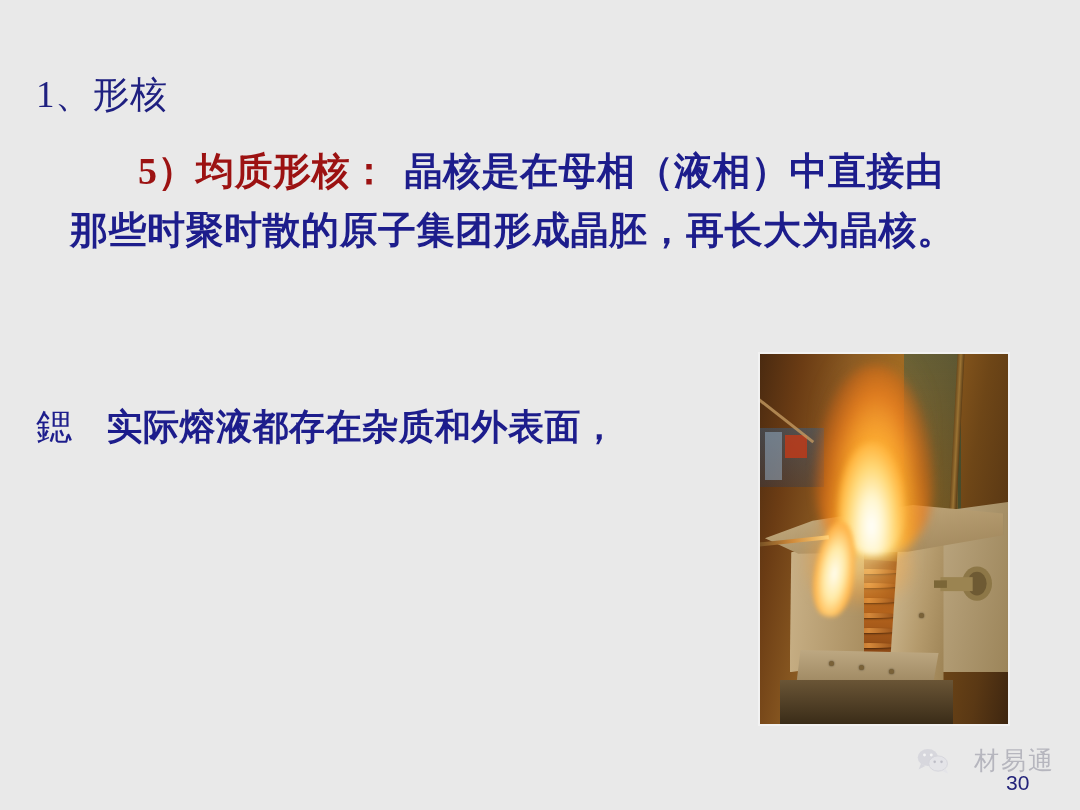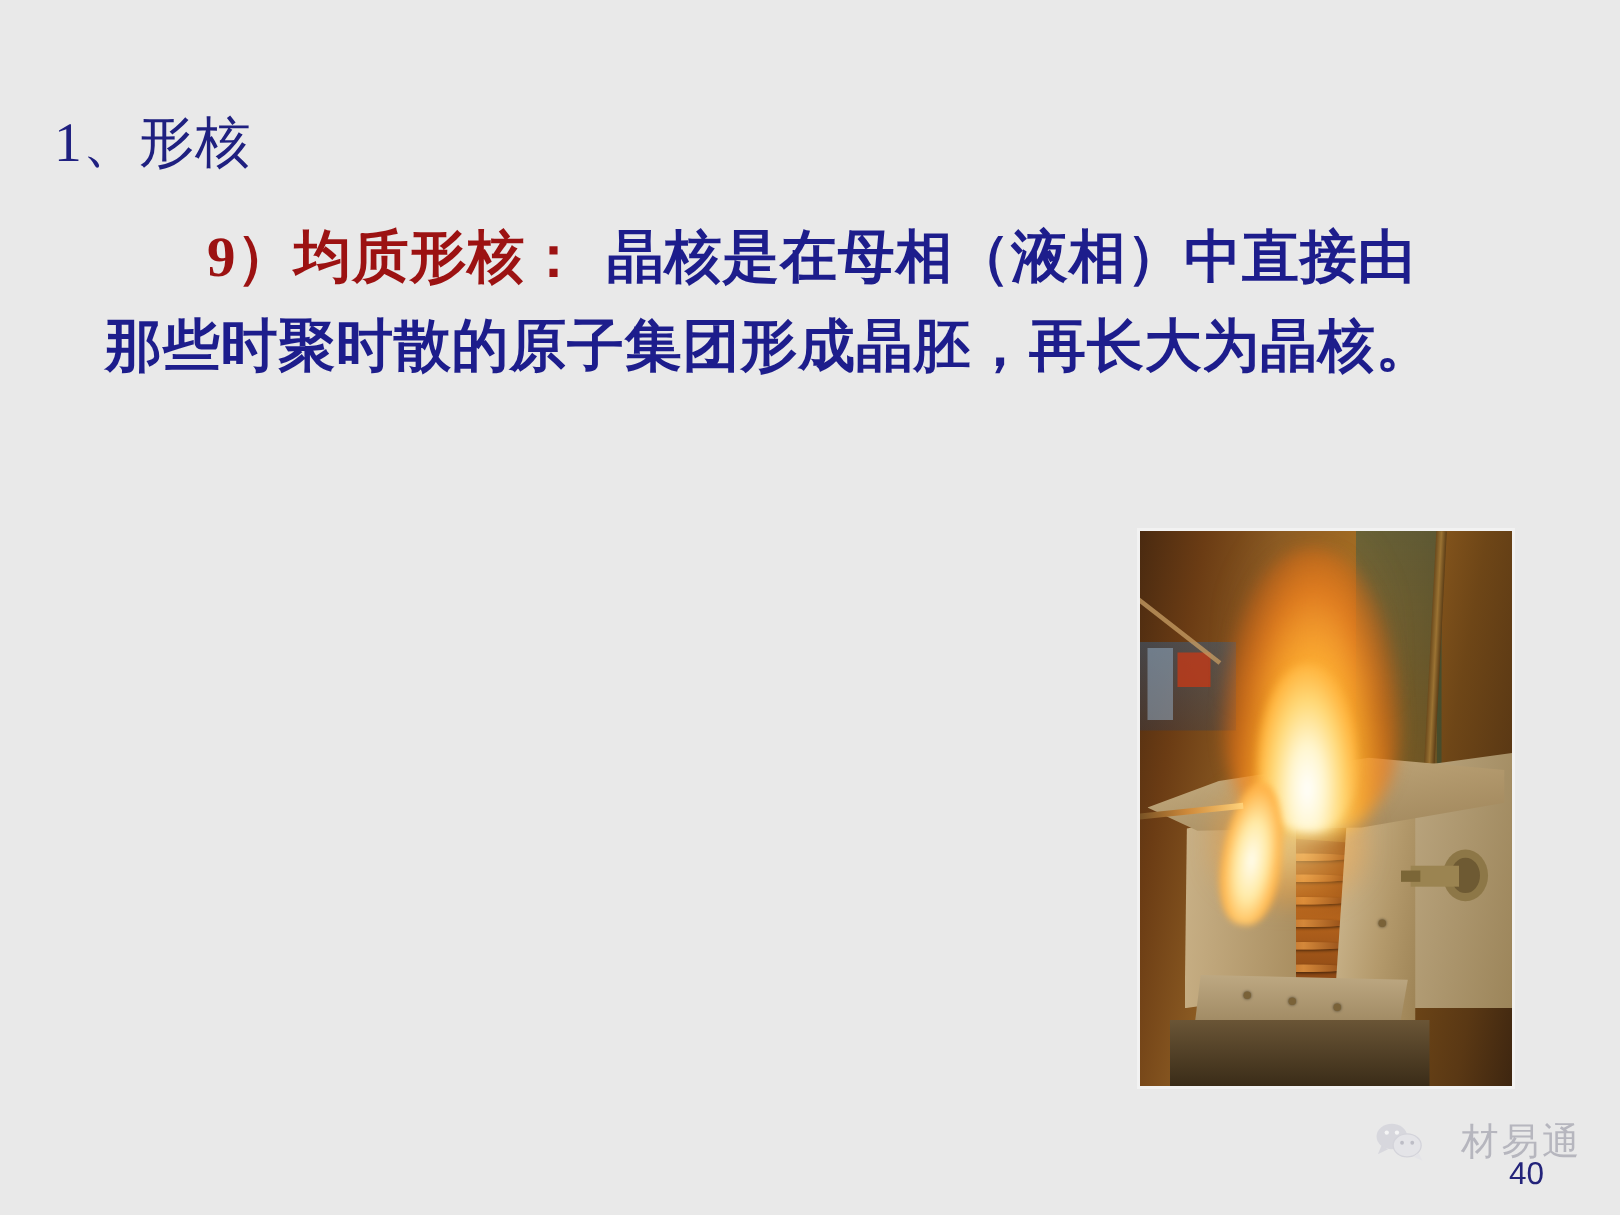--- a/index.html
+++ b/index.html
@@ -323,27 +323,30 @@
 </head>
 <body>
 
 <div id="slide">
 
   <div class="text-body">
 
     <div class="line heading">1、形核</div>
 
     <div class="line p1a">
-      <span class="red">9）均质形核：</span><span class="gap-sm"></span><span class="blue">晶核是在母相（液相）中直接由</span>
+      <span class="red">5）均质形核：</span><span class="gap-sm"></span><span class="blue">晶核是在母相（液相）中直接由</span>
     </div>
 
     <div class="line p1b blue">那些时聚时散的原子集团形成晶胚，再长大为晶核。</div>
 
 
 
+    <div class="line p3a blue">
+      <span class="bullet-glyph">鍶</span><span class="gap"></span><span>实际熔液都存在杂质和外表面，</span>
+    </div>
 
   </div>
 
   <div class="photo-frame">
     <div class="photo">
       <div class="bg-wall"></div>
       <div class="wall-panel"></div>
       <div class="wall-pipe"></div>
       <div class="left-rack"></div>
       <div class="left-rack2"></div>
@@ -409,15 +412,15 @@
         <circle cx="18" cy="9" r="1.7" fill="#ffffff"></circle>
         <ellipse cx="26" cy="19" rx="11" ry="9" fill="#e0e0e8" stroke="#c2c2ce" stroke-width="1"></ellipse>
         <path d="M35 25 L38 31 L31 28 Z" fill="#e0e0e8"></path>
         <circle cx="22" cy="17" r="1.5" fill="#9a9aaa"></circle>
         <circle cx="30" cy="17" r="1.5" fill="#9a9aaa"></circle>
       </svg>
     </span>
     <span class="wm-text">材易通</span>
   </div>
 
-  <div class="page-number">40</div>
+  <div class="page-number">30</div>
 
 </div>
 
 </body></html>

